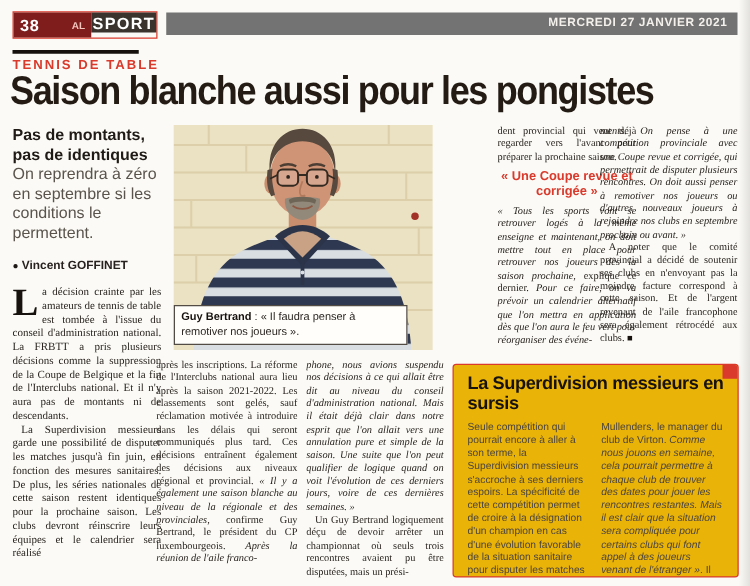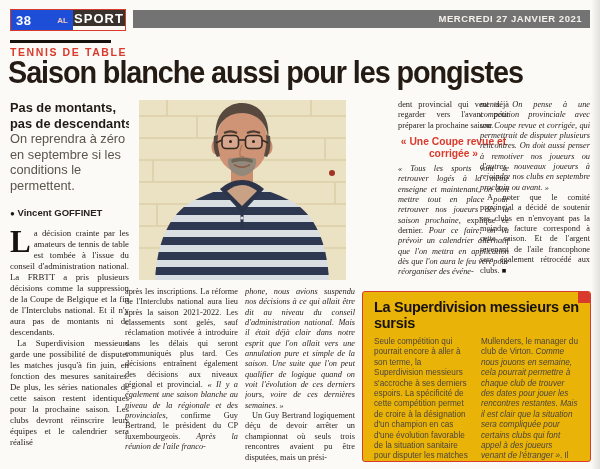--- a/index.html
+++ b/index.html
@@ -3,21 +3,21 @@
 <meta charset="utf-8">
 <style>
   html,body{margin:0;padding:0;}
   body{width:600px;height:469px;background:#e9e7e1;font-family:"Liberation Sans","DejaVu Sans",sans-serif;}
   .page{position:relative;width:600px;height:469px;background:#fbfaf6;overflow:hidden;}
   .page::after{content:"";position:absolute;top:0;right:0;bottom:0;width:9px;
     background:linear-gradient(to right,rgba(0,0,0,0),rgba(0,0,0,0.10));pointer-events:none;}
 
   
   .header-left{position:absolute;left:10px;top:9px;display:flex;border:1px solid #d93a2c;}
-  .pagenum-box{width:62px;height:20px;background:#1d4ed8;color:#fff;display:flex;align-items:center;justify-content:space-between;padding:0 5px;box-sizing:border-box;}
+  .pagenum-box{width:62px;height:20px;background:#7f1d1d;color:#fff;display:flex;align-items:center;justify-content:space-between;padding:0 5px;box-sizing:border-box;}
   .pagenum{font-size:13px;font-weight:bold;letter-spacing:.5px;}
   .al-logo{font-size:8px;font-weight:bold;color:#f3c5bd;}
   .sport-box{width:52px;height:16px;background:#3a332d;color:#fff;font-size:13px;font-weight:bold;letter-spacing:1px;display:flex;align-items:center;justify-content:center;}
   .date-bar{position:absolute;left:133px;top:10px;width:457px;height:18px;background:#737373;
     color:#f4f1ec;font-size:9.5px;font-weight:bold;letter-spacing:.5px;line-height:18px;text-align:right;padding-right:8px;box-sizing:border-box;}
 
   .kicker-rule{position:absolute;left:10px;top:40px;width:101px;height:2.5px;background:#16110c;}
   .kicker{position:absolute;left:10px;top:46px;font-size:10.5px;font-weight:bold;letter-spacing:1.6px;color:#d93a2c;}
   .headline{position:absolute;left:8px;top:54px;margin:0;font-size:32px;font-weight:bold;color:#241c14;
     letter-spacing:-1.2px;white-space:nowrap;transform:scaleX(.90);transform-origin:0 0;}
@@ -74,21 +74,21 @@
   </div>
   <div class="date-bar">
     <span>MERCREDI 27 JANVIER 2021</span>
   </div>
 
   <div class="kicker-rule"></div>
   <div class="kicker">TENNIS DE TABLE</div>
   <h1 class="headline">Saison blanche aussi pour les pongistes</h1>
 
   <div class="col col1">
-    <p class="intro"><span class="b">Pas de montants, pas de descendants</span> <span>On reprendra à zéro en septembre si les conditions le permettent.</span></p>
+    <p class="intro"><span class="b">Pas de montants, pas de identiques</span> <span>On reprendra à zéro en septembre si les conditions le permettent.</span></p>
     <div class="byline"><span class="bullet">●</span> <span>Vincent GOFFINET</span></div>
     <p class="body"><span class="dropcap">L</span><span>a décision crainte par les amateurs de tennis de table est tombée à l'issue du conseil d'administration national. La FRBTT a pris plusieurs décisions comme la suppression de la Coupe de Belgique et la fin de l'Interclubs national. Et il n'y aura pas de montants ni de descendants.</span></p>
     <p class="body cont indent">La Superdivision messieurs garde une possibilité de disputer les matches jusqu'à fin juin, en fonction des mesures sanitaires. De plus, les séries nationales de cette saison restent identiques pour la prochaine saison. Les clubs devront réinscrire leurs équipes et le calendrier sera réalisé</p>
   </div>
 
   <figure class="photo">
     <svg viewBox="0 0 207 180" width="207" height="180">
       <defs>
         <pattern id="stripes" x="0" y="2" width="12" height="15" patternUnits="userSpaceOnUse">
           <rect width="12" height="15" fill="#d9dee3"></rect>
@@ -141,20 +141,21 @@
       <line x1="123" y1="40" x2="129" y2="43" stroke="#332a22" stroke-width="1.4"></line>
       <circle cx="91.5" cy="41.5" r="1.5" fill="#2b221b"></circle>
       <circle cx="114.5" cy="41.5" r="1.5" fill="#2b221b"></circle>
 
       <path d="M103,45 C101,50 100,54 101.5,56 C102.5,57 104.5,57 105,56" stroke="#b27a5c" stroke-width="1.4" fill="none"></path>
 
       <path d="M89,59 C92,57 114,57 117,59 C118,67 113,75 103,76 C93,75 88,67 89,59 Z" fill="#93897b"></path>
       <path d="M92,60 C96,56.5 110,56.5 114,60 L113,63 C108,60.5 98,60.5 93,63 Z" fill="#6f6557"></path>
       <path d="M95,64.5 C99,68 107,68 111,64.5" stroke="#8c5a44" stroke-width="1.5" fill="none"></path>
     </svg>
+    <figcaption class="caption"><b>Guy Bertrand</b><span> : « Il faudra penser à remotiver nos joueurs ».</span></figcaption>
   </figure>
 
   <div class="col col2">
     <p class="body"><span>après les inscriptions. La réforme de l'Interclubs national aura lieu après la saison 2021-2022. Les classements sont gelés, sauf réclamation motivée à introduire dans les délais qui seront communiqués plus tard. Ces décisions entraînent également des décisions aux niveaux régional et provincial. </span><span class="it">« Il y a également une saison blanche au niveau de la régionale et des provinciales, </span><span>confirme Guy Bertrand, le président du CP luxembourgeois. </span><span class="it">Après la réunion de l'aile franco-</span></p>
   </div>
 
   <div class="col col3">
     <p class="body it">phone, nous avions suspendu nos décisions à ce qui allait être dit au niveau du conseil d'administration national. Mais il était déjà clair dans notre esprit que l'on allait vers une annulation pure et simple de la saison. Une suite que l'on peut qualifier de logique quand on voit l'évolution de ces derniers jours, voire de ces dernières semaines. »</p>
     <p class="body indent">Un Guy Bertrand logiquement déçu de devoir arrêter un championnat où seuls trois rencontres avaient pu être disputées, mais un prési-</p>
   </div>

